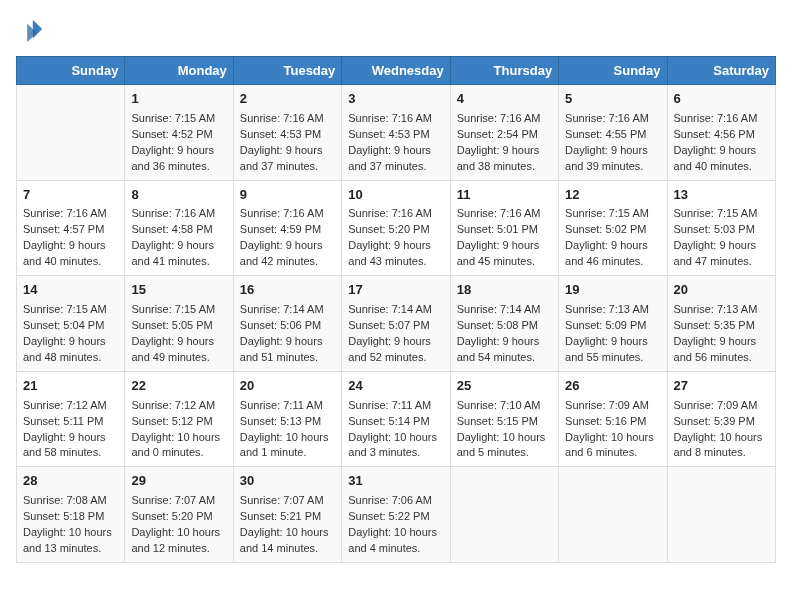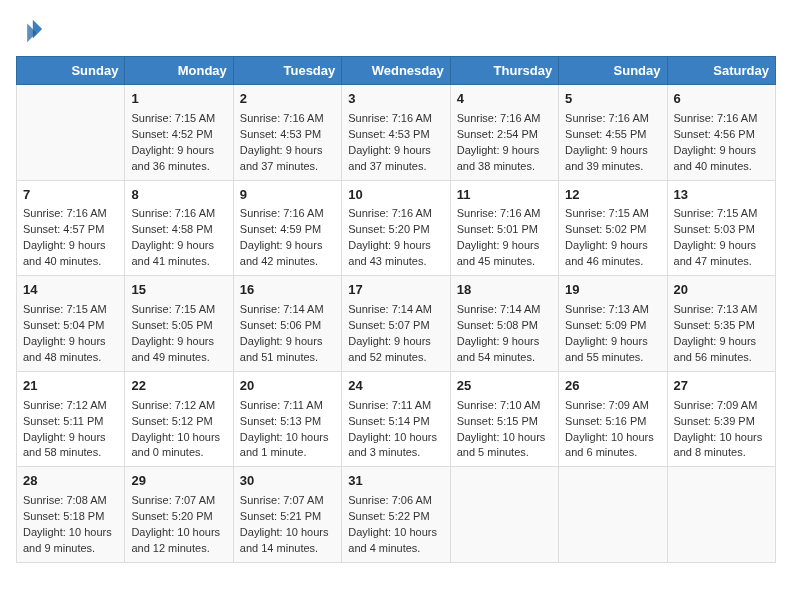--- a/index.html
+++ b/index.html
@@ -311,21 +311,21 @@
           <div class="cell-text">Daylight: 10 hours</div>
           <div class="cell-text">and 8 minutes.</div>
         </td>
       </tr>
       <tr>
         <td>
           <span class="day-num">28</span>
           <div class="cell-text">Sunrise: 7:08 AM</div>
           <div class="cell-text">Sunset: 5:18 PM</div>
           <div class="cell-text">Daylight: 10 hours</div>
-          <div class="cell-text">and 9 minutes.</div>
+          <div class="cell-text">and 13 minutes.</div>
         </td>
         <td>
           <span class="day-num">29</span>
           <div class="cell-text">Sunrise: 7:07 AM</div>
           <div class="cell-text">Sunset: 5:20 PM</div>
           <div class="cell-text">Daylight: 10 hours</div>
           <div class="cell-text">and 12 minutes.</div>
         </td>
         <td>
           <span class="day-num">30</span>

